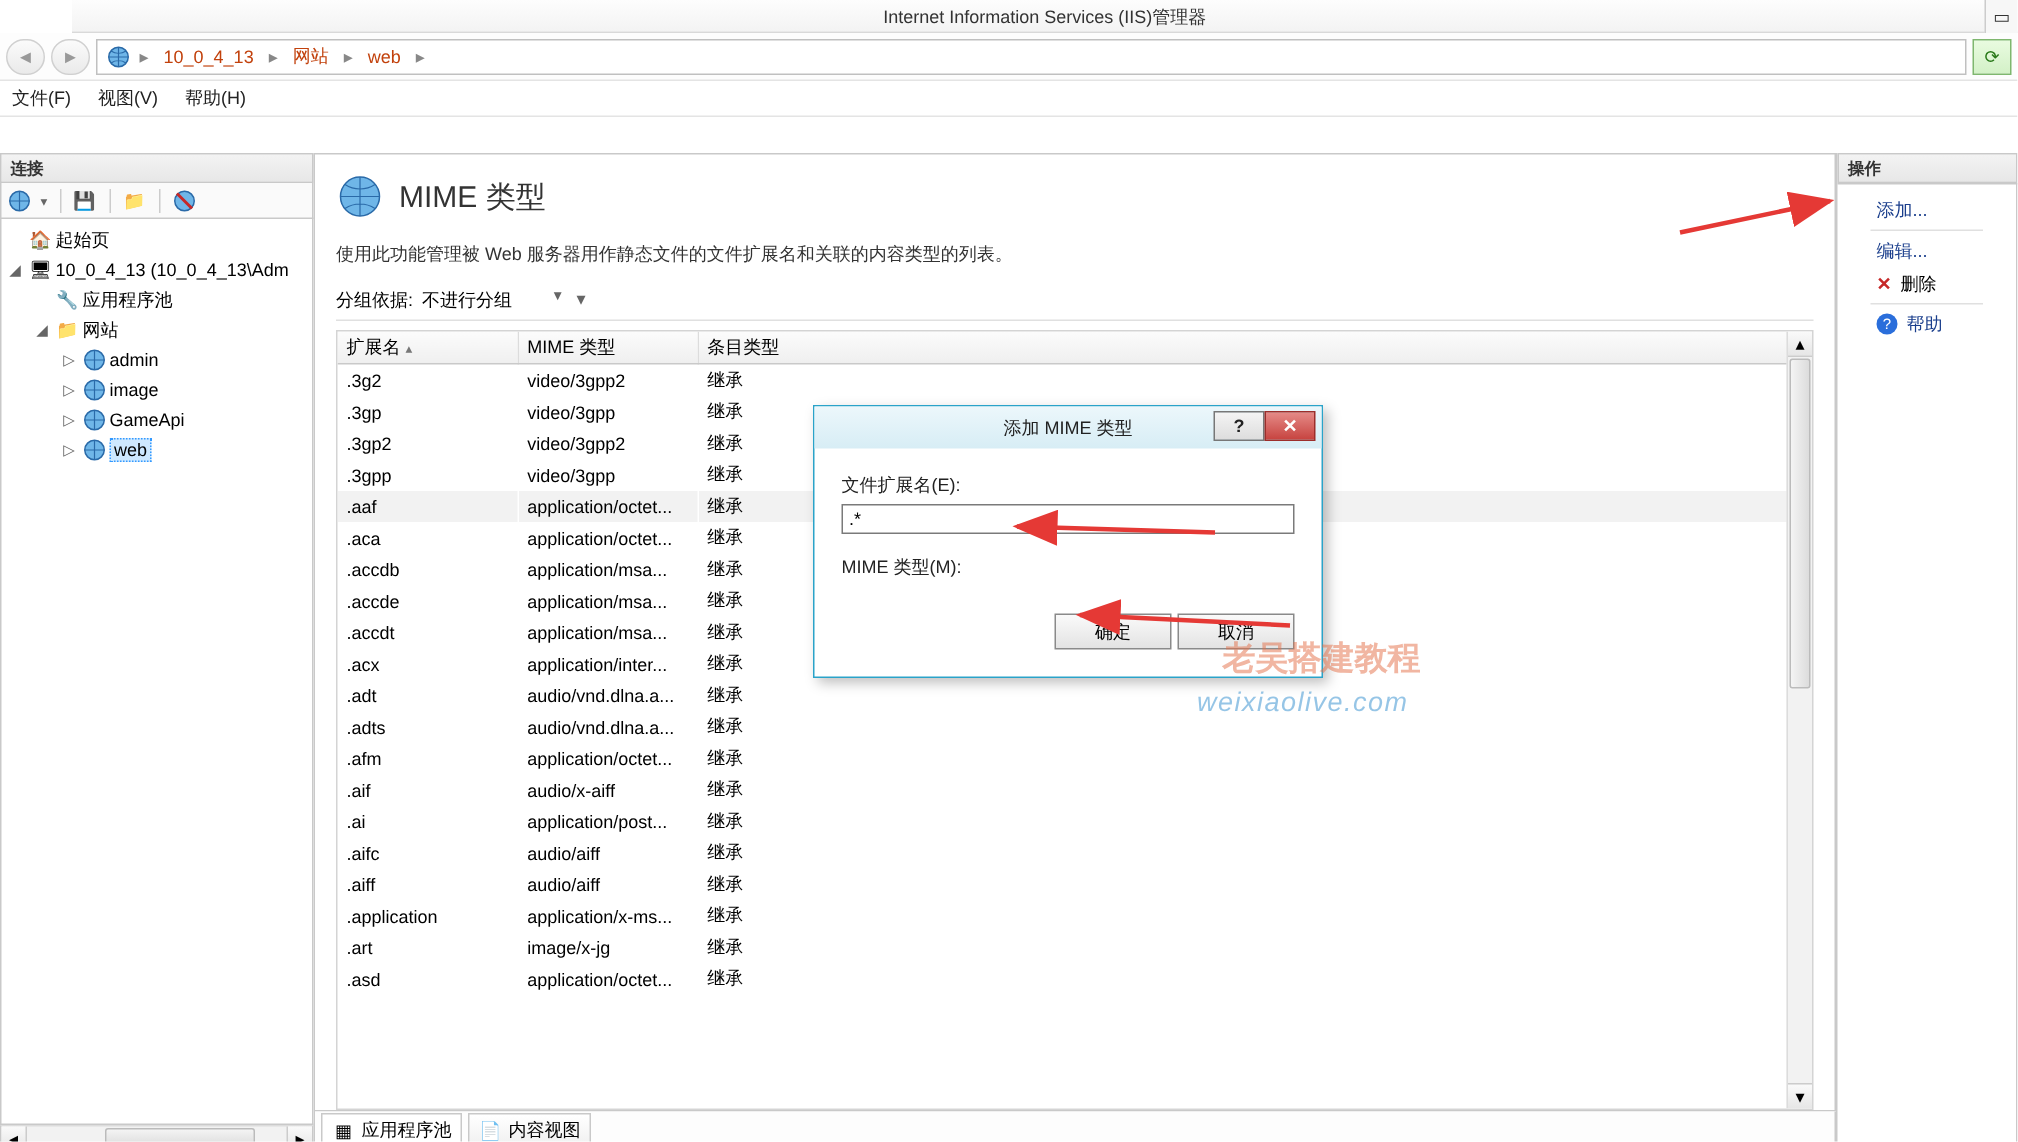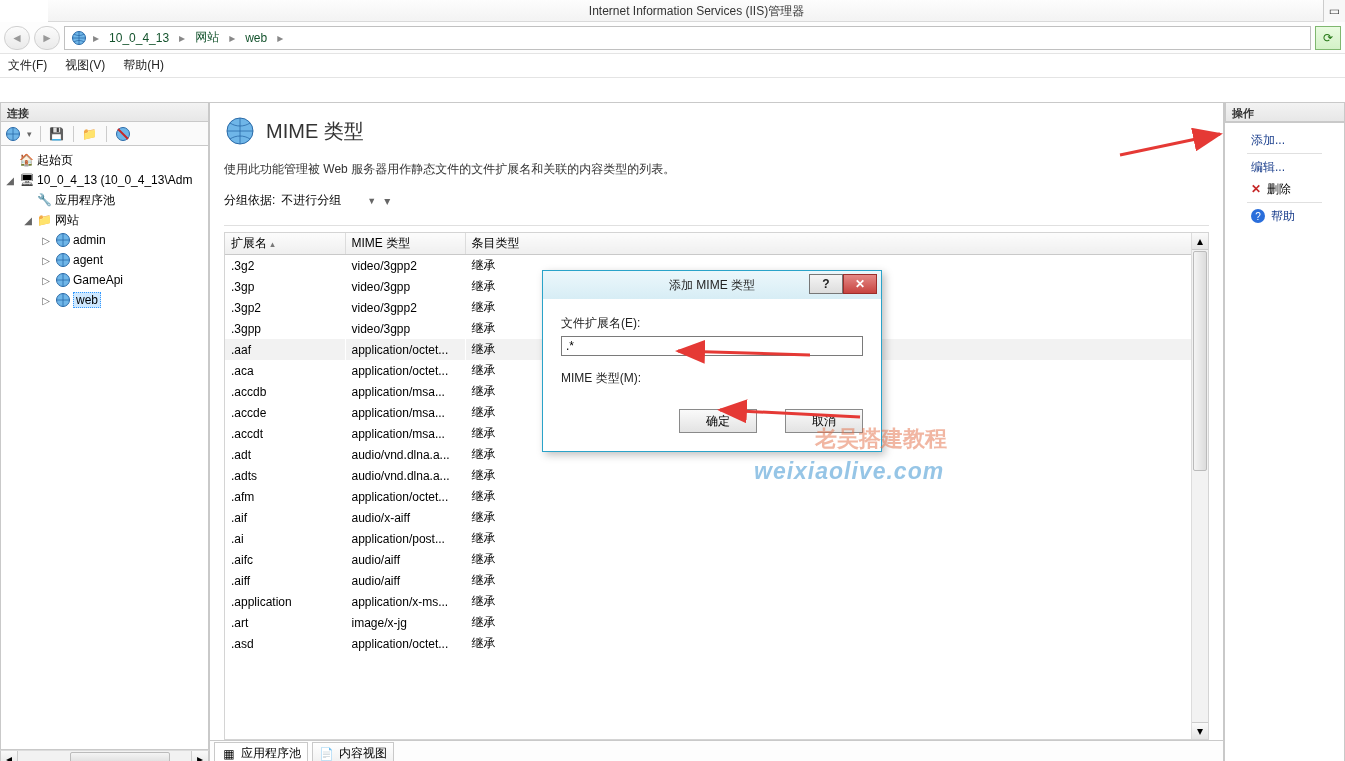--- a/index.html
+++ b/index.html
@@ -6,21 +6,21 @@
 html, body { width: 1345px; height: 761px; background: #fff; overflow: hidden; }
 
 
 .titlebar { height: 22px; background: linear-gradient(#fdfdfd,#f3f3f3); border-bottom: 1px solid #d9d9d9; text-align: center; line-height: 22px; color: #333; position: relative; margin-left: 48px; }
 .titlebar .rightbox { position: absolute; right: 0; top: 0; height: 22px; width: 22px; border-left: 1px solid #ccc; display:flex;align-items:center;justify-content:center;background:#f7f7f7; }
 
 
 .addrbar { height: 32px; background: #fdfdfd; border-bottom: 1px solid #e4e4e4; display:flex; align-items:center; padding: 0 4px; gap:4px; }
 .navback, .navfwd { width:26px; height:24px; border:1px solid #d0d0d0; border-radius:12px; background:linear-gradient(#fbfbfb,#eaeaea); display:flex;align-items:center;justify-content:center; color:#999; }
 .addr { flex:1; height:24px; border:1px solid #c0c0c0; background:#fff; display:flex;align-items:center; padding:0 6px; gap:6px; }
-.addr .crumb { color:#14532d; padding:0 4px; }
+.addr .crumb { color:#c2410c; padding:0 4px; }
 .addr .sep { color:#888; }
 .refresh { width:26px;height:24px;border:1px solid #7fb76f;background:linear-gradient(#e9fbe0,#d3f1c7);display:flex;align-items:center;justify-content:center;color:#2a7a1a;}
 
 
 .menubar { height:24px; border-bottom:1px solid #e4e4e4; display:flex; align-items:center; padding-left:8px; gap:18px;}
 .menubar span { color:#222; }
 
 
 .panels { display:flex; height: calc(100% - 22px - 32px - 24px - 18px); margin-top: 24px; }
 .panel-header { height:20px; background:linear-gradient(#f3f3f3,#e7e7e7); border:1px solid #c9c9c9; padding:0 6px; line-height:20px; color:#333; font-weight:bold; font-size:11px;}
@@ -38,21 +38,21 @@
 .hscroll .btn.r{border-left:1px solid #ccc;border-right:none;}
 .hscroll .track{flex:1;position:relative;}
 .hscroll .thumb{position:absolute;left:30%;top:1px;height:13px;width:100px;background:linear-gradient(#f4f4f4,#dcdcdc);border:1px solid #bbb;border-radius:2px;}
 
 
 .main { flex:1; display:flex; flex-direction:column; border-right:1px solid #c9c9c9; position:relative; }
 .main-body { flex:1; border:1px solid #c9c9c9; border-left:none; padding:12px 14px 0 14px; overflow:hidden; display:flex; flex-direction:column;}
 .main-title { display:flex; align-items:center; gap:10px; margin-bottom:14px;}
 .main-title .big { font-size:20px; color:#333;}
 .main-desc { color:#333; margin-bottom:14px;}
-.group-row { display:flex; align-items:center; gap:6px; margin-bottom:6px; border-bottom:1px solid #e0e0e0; padding-bottom:16px;}
+.group-row { display:flex; align-items:flex-start; gap:6px; margin-bottom:6px; border-bottom:1px solid #e0e0e0; padding-bottom:4px;}
 .grid-wrap { flex:1; border:1px solid #d4d4d4; position:relative; overflow:hidden; background:#fff;}
 table.grid { width:100%; border-collapse:collapse; table-layout:fixed;}
 table.grid th { text-align:left; font-weight:normal; background:linear-gradient(#fcfcfc,#efefef); border-right:1px solid #dcdcdc; border-bottom:1px solid #c9c9c9; padding:2px 6px; height:20px; position:sticky; top:0;}
 table.grid td { padding:2px 6px; height:20px; border-right:1px solid transparent; white-space:nowrap; overflow:hidden; text-overflow:ellipsis;}
 table.grid tr.sel td { background:#f2f2f2; }
 .grid-vscroll { position:absolute; right:0; top:0; bottom:0; width:17px; background:#f2f2f2; border-left:1px solid #dcdcdc;}
 .grid-vscroll .vb{height:17px;background:linear-gradient(#fafafa,#e6e6e6);border-bottom:1px solid #ccc;display:flex;align-items:center;justify-content:center;}
 .grid-vscroll .vb.bot{border-top:1px solid #ccc;border-bottom:none;position:absolute;bottom:0;left:0;right:0;}
 .grid-vscroll .vthumb{position:absolute; top:18px; left:1px; right:1px; height:220px; background:linear-gradient(90deg,#f4f4f4,#dcdcdc); border:1px solid #bbb; border-radius:2px;}
 .view-tabs { height:26px; display:flex; align-items:center; gap:4px; padding:2px 4px; border:1px solid #c9c9c9; border-top:none; border-left:none; background:#fdfdfd;}
@@ -69,29 +69,29 @@
 
 .dialog { position:absolute; left:548px; top:258px; width:340px; border:1px solid #2aa3c9; box-shadow: 3px 3px 8px rgba(0,0,0,.25); background:#fff; z-index:50;}
 .dialog-title { height:28px; background:linear-gradient(#ecf7fb,#d7edf5); display:flex; align-items:center; justify-content:center; position:relative; color:#222;}
 .dialog-title .winbtn{position:absolute;right:4px;top:3px;display:flex;gap:0;}
 .dialog-title .winbtn div{width:34px;height:20px;border:1px solid #777;display:flex;align-items:center;justify-content:center;font-weight:bold;}
 .dialog-title .winbtn .help{background:linear-gradient(#f4f4f4,#ddd);}
 .dialog-title .winbtn .close{background:linear-gradient(#e58a87,#c74440);color:#fff;border-color:#9c2e2b;}
 .dialog-body { padding:16px 18px 4px 18px;}
 .dialog-body label{display:block;margin-bottom:4px;color:#222;}
 .dialog-body input[type=text]{width:100%;height:20px;border:1px solid #7a7a7a;padding:0 4px;font-size:12px;}
-.dialog-buttons{display:flex;justify-content:flex-end;gap:28px;padding:14px 18px 18px;}
+.dialog-buttons{display:flex;justify-content:flex-end;gap:4px;padding:14px 18px 18px;}
 .dialog-buttons button{width:78px;height:24px;border:1px solid #8a8a8a;background:linear-gradient(#fafafa,#e3e3e3);}
 
 
 .statusbar { height:18px; border-top:1px solid #c9c9c9; background:#f5f5f5; padding:0 6px; line-height:18px; color:#222;}
 
 
 svg.overlay { position:absolute; left:0; top:0; pointer-events:none; z-index:100;}
-.watermark { position:absolute; left:544px; top:356px; font-size:23px; font-weight:bold; font-style:italic; color:rgba(64,150,210,0.55); letter-spacing:1px; z-index:60; pointer-events:none; white-space:nowrap;}
+.watermark { position:absolute; left:588px; top:356px; font-size:18px; font-weight:normal; font-style:italic; color:rgba(64,150,210,0.55); letter-spacing:1px; z-index:60; pointer-events:none; white-space:nowrap;}
 .watermark2 { position:absolute; left:605px; top:322px; font-size:22px; font-weight:bold; color:rgba(227,110,70,0.5); z-index:60; pointer-events:none;}
 
 
 .globe-svg circle{fill:#6fb6e8;stroke:#2a6aa8;stroke-width:1;}
 .globe-svg path{stroke:#2a6aa8;stroke-width:.8;fill:none;}
 </style>
 </head>
 <body>
 
 <div class="titlebar">
@@ -173,21 +173,21 @@
               <path d="M1.5 8h13M8 1.5v13"></path>
             </svg>
             <span class="label">admin</span>
           </div>
           <div class="tree-row" style="padding-left: 38px;">
             <span class="tw">▷</span>
             <svg class="icon16 globe-svg" viewBox="0 0 16 16">
               <circle cx="8" cy="8" r="6.5"></circle>
               <path d="M1.5 8h13M8 1.5v13"></path>
             </svg>
-            <span class="label">agent</span>
+            <span class="label">image</span>
           </div>
           <div class="tree-row" style="padding-left: 38px;">
             <span class="tw">▷</span>
             <svg class="icon16 globe-svg" viewBox="0 0 16 16">
               <circle cx="8" cy="8" r="6.5"></circle>
               <path d="M1.5 8h13M8 1.5v13"></path>
             </svg>
             <span class="label">GameApi</span>
           </div>
           <div class="tree-row" style="padding-left: 38px;">
@@ -279,20 +279,25 @@
                 <td>.accde</td>
                 <td>application/msa...</td>
                 <td>继承</td>
               </tr>
               <tr>
                 <td>.accdt</td>
                 <td>application/msa...</td>
                 <td>继承</td>
               </tr>
               <tr>
+                <td>.acx</td>
+                <td>application/inter...</td>
+                <td>继承</td>
+              </tr>
+              <tr>
                 <td>.adt</td>
                 <td>audio/vnd.dlna.a...</td>
                 <td>继承</td>
               </tr>
               <tr>
                 <td>.adts</td>
                 <td>audio/vnd.dlna.a...</td>
                 <td>继承</td>
               </tr>
               <tr>

